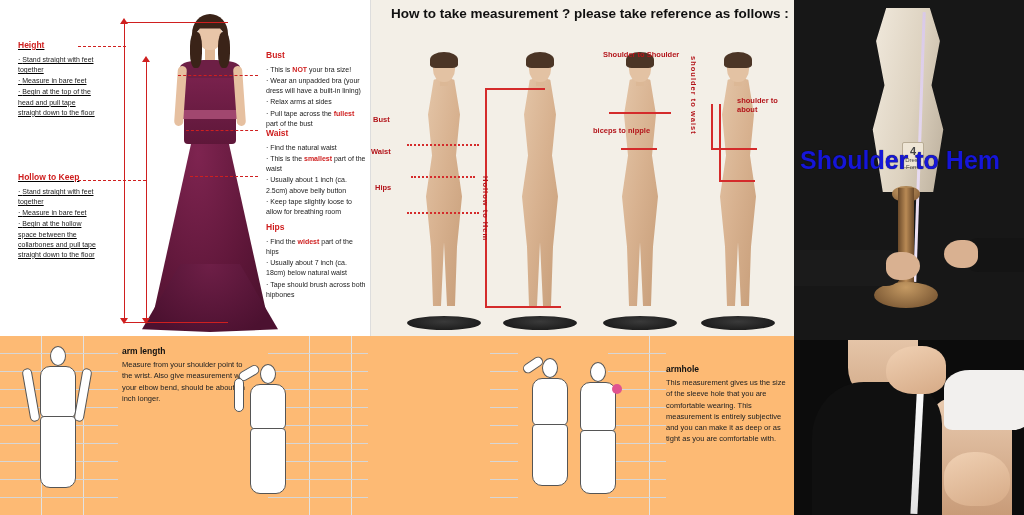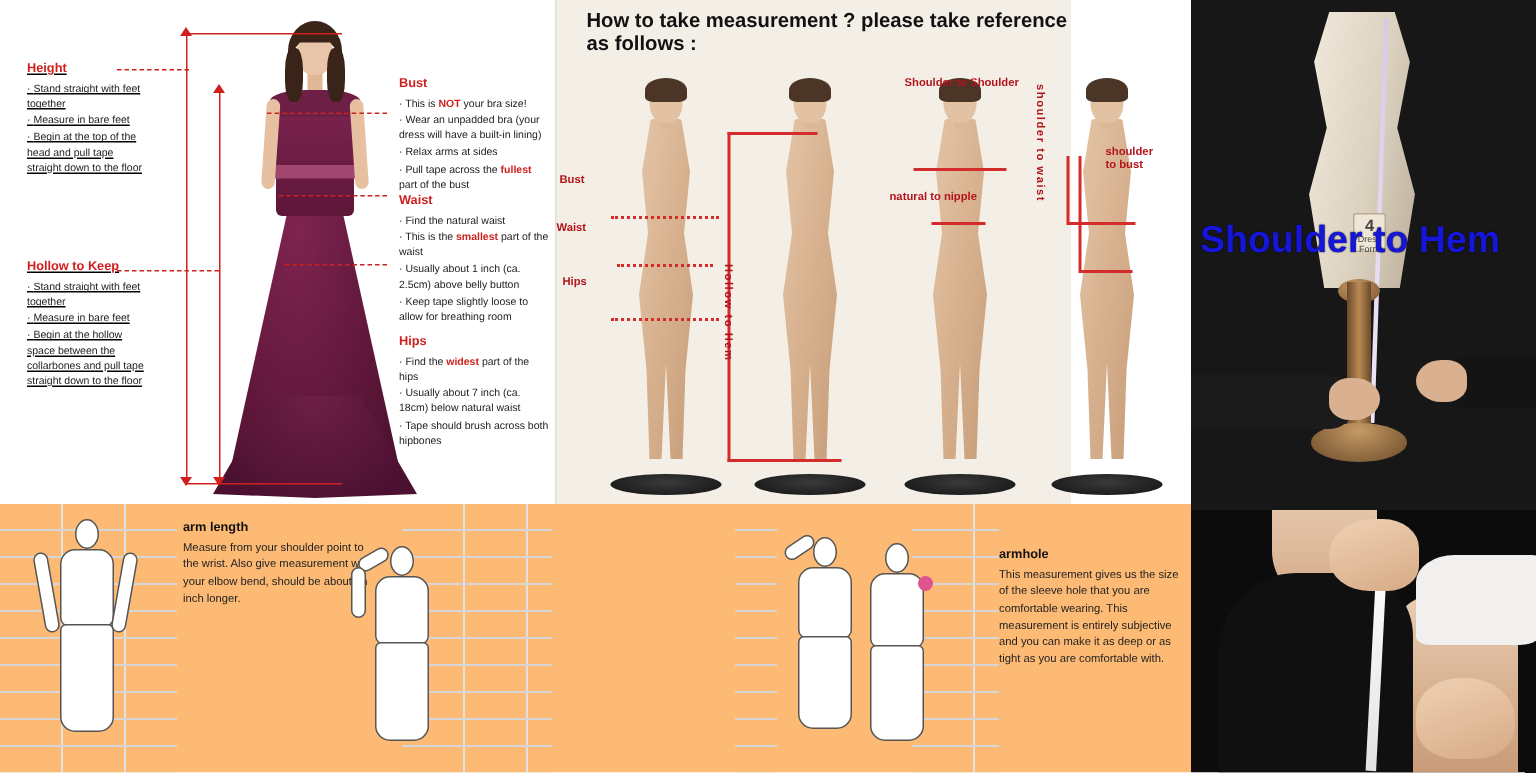--- a/index.html
+++ b/index.html
@@ -94,21 +94,21 @@
   }
   .bullets { font-size: 7px; line-height: 1.45; color: #222; }
   .bullets div { margin-bottom: 1px; }
   .kw { color: #cf1f1f; font-weight: bold; }
 
   .block-left { position: absolute; width: 78px; text-decoration: underline; }
   .block-right { position: absolute; width: 100px; }
 
   
   .panel-meas {
-    position: absolute; left: 370px; top: 0; width: 344px; height: 336px;
+    position: absolute; left: 370px; top: 0; width: 424px; height: 336px;
     background: #f3efe7; border-left: 1px solid #ddd;
   }
   .meas-title {
     position: absolute; left: 20px; top: 6px; font-size: 13.5px; font-weight: bold; color: #111;
   }
   .mann {
     position: absolute; bottom: 6px; width: 82px; height: 278px;
   }
   .mann .body {
     position: absolute; left: 16px; top: 26px; width: 50px; height: 228px;
@@ -369,35 +369,35 @@
     <div class="mann" style="left:228px;">
       <div class="base"></div>
       <div class="body"></div>
       <div class="neck"></div>
       <div class="head"></div>
       <div class="hair"></div>
       <div class="mline" style="left:10px; top:60px; width:62px;"></div>
       <div class="mline" style="left:22px; top:96px; width:36px;"></div>
     </div>
     <div class="mlabel" style="left:232px; top:50px;">Shoulder to Shoulder</div>
-    <div class="mlabel" style="left:222px; top:126px;">natural to nipple</div>
+    <div class="mlabel" style="left:222px; top:126px;">biceps to nipple</div>
 
     <div class="mann" style="left:326px;">
       <div class="base"></div>
       <div class="body"></div>
       <div class="neck"></div>
       <div class="head"></div>
       <div class="hair"></div>
       <div class="mvert" style="left:14px; top:52px; height:44px;"></div>
       <div class="mvert" style="left:22px; top:52px; height:76px;"></div>
       <div class="mline" style="left:14px; top:96px; width:46px;"></div>
       <div class="mline" style="left:22px; top:128px; width:36px;"></div>
     </div>
     <div class="mlabel-v" style="left:318px; top:56px;">shoulder to waist</div>
-    <div class="mlabel" style="left:366px; top:96px;">shoulder to bust</div>
+    <div class="mlabel" style="left:366px; top:96px;">shoulder to about</div>
   </div>
 
   <div class="panel-form">
     <div class="form-torso"></div>
     <div class="form-tape"></div>
     <div class="form-knob"></div>
     <div class="form-stand"></div>
     <div class="form-foot"></div>
     <div class="form-arm1"></div>
     <div class="form-hand1"></div>

